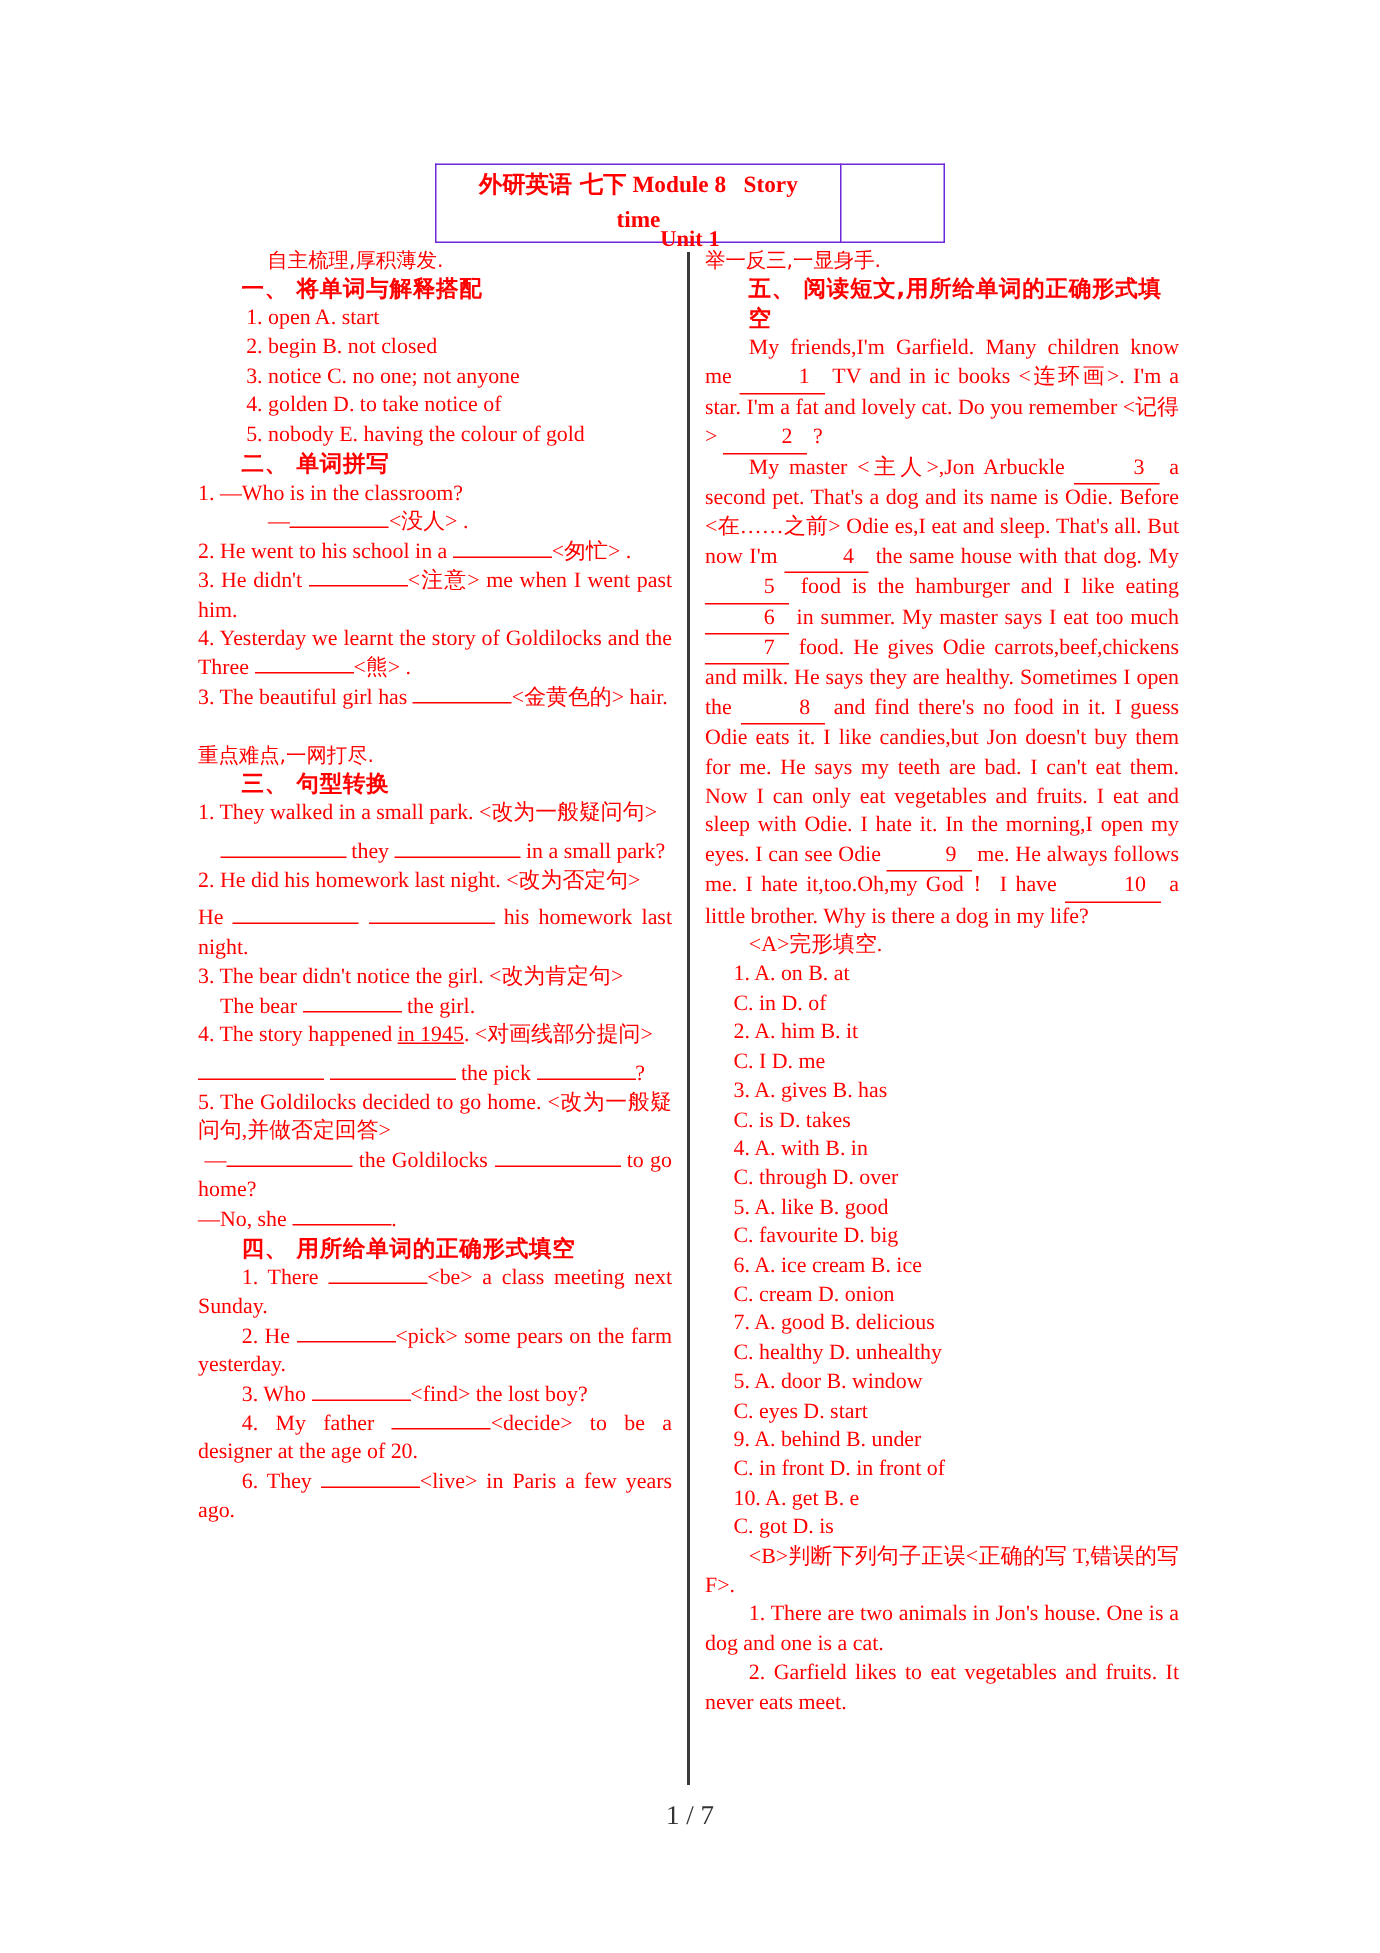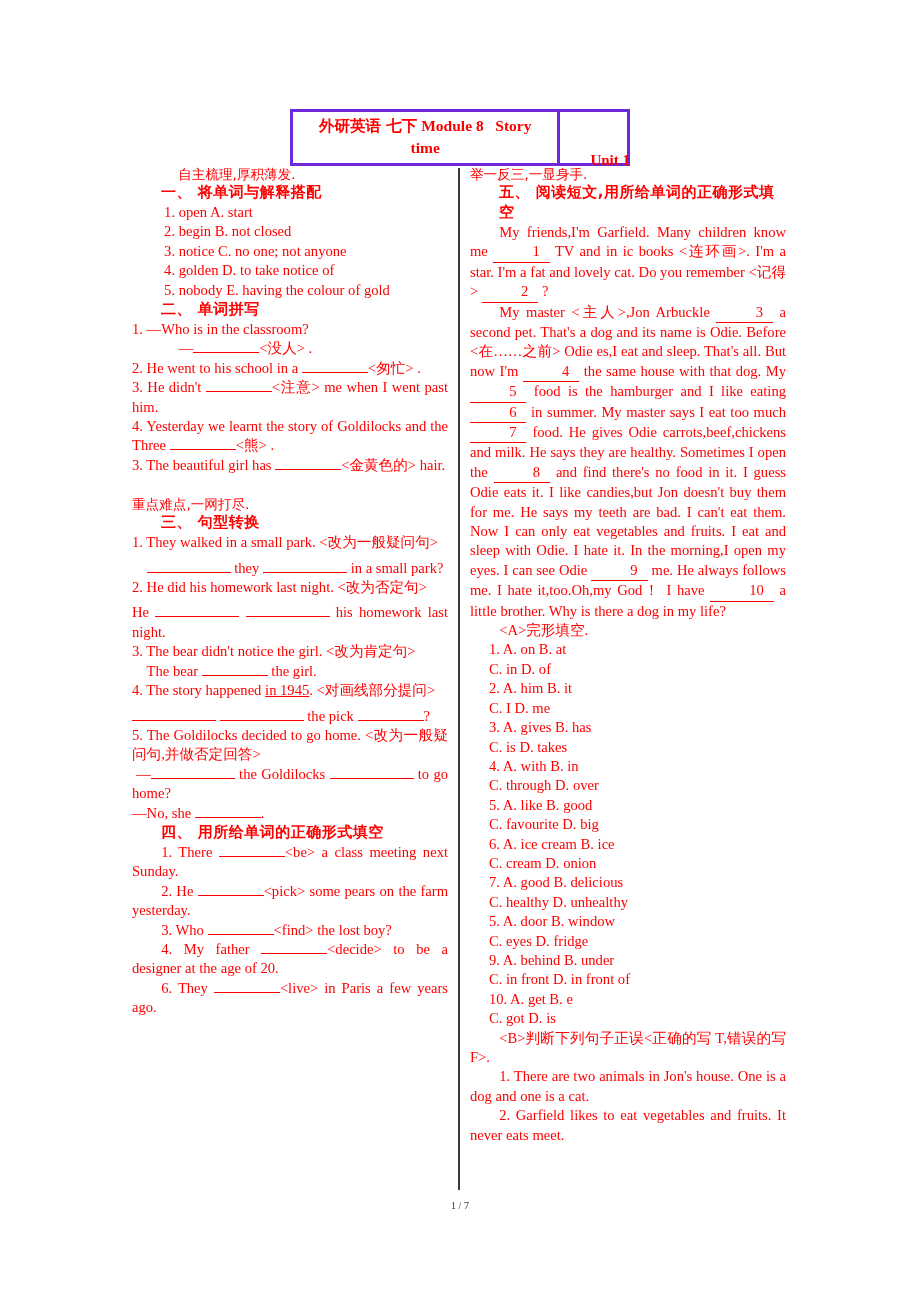--- a/index.html
+++ b/index.html
@@ -24,21 +24,21 @@
 
   
   .header-table {
     position: absolute;
     left: 290px;
     top: 109px;
     width: 340px;
     border-collapse: collapse;
   }
   .header-table td {
-    border: 3px solid #6d28d9;
+    border: 1px solid #6d28d9;
     padding: 0;
     vertical-align: middle;
   }
   .header-table td.title-cell {
     width: 250px;
     height: 46px;
     text-align: center;
     font-weight: bold;
     font-size: 15.5px;
     line-height: 1.45;
@@ -52,21 +52,21 @@
   .title-cn {
     font-family: "DejaVu Sans", "Liberation Sans", sans-serif;
     font-weight: bold;
   }
 
   .unit-line {
     position: absolute;
     left: 290px;
     top: 152px;
     width: 340px;
-    text-align: right;
+    text-align: center;
     font-size: 15px;
     font-weight: bold;
     color: #ff0000;
   }
 
   
   .col {
     position: absolute;
     top: 165px;
     font-size: 14.6px;
@@ -146,21 +146,21 @@
   }
 
   
   .footer {
     position: absolute;
     left: 0;
     top: 1200px;
     width: 920px;
     text-align: center;
     color: #333333;
-    font-size: 10px;
+    font-size: 18px;
     font-family: "Liberation Serif", "DejaVu Serif", serif;
   }
 </style>
 </head>
 <body>
 
 <div class="page">
 
   <table class="header-table">
     <tbody>
@@ -249,21 +249,21 @@
     <p class="opt-indent">C. is    D. takes</p>
     <p class="opt-indent">4. A. with    B. in</p>
     <p class="opt-indent">C. through    D. over</p>
     <p class="opt-indent">5. A. like    B. good</p>
     <p class="opt-indent">C. favourite    D. big</p>
     <p class="opt-indent">6. A. ice cream    B. ice</p>
     <p class="opt-indent">C. cream    D. onion</p>
     <p class="opt-indent">7. A. good    B. delicious</p>
     <p class="opt-indent">C. healthy    D. unhealthy</p>
     <p class="opt-indent">5. A. door    B. window</p>
-    <p class="opt-indent">C. eyes    D. fridge</p>
+    <p class="opt-indent">C. eyes    D. start</p>
     <p class="opt-indent">9. A. behind    B. under</p>
     <p class="opt-indent">C. in front    D. in front of</p>
     <p class="opt-indent">10. A. get    B. e</p>
     <p class="opt-indent">C. got    D. is</p>
 
     <p class="just indent">&lt;B&gt;判断下列句子正误&lt;正确的写 T,错误的写 F&gt;.</p>
 
     <p class="just indent">1. There are two animals in Jon's house. One is a dog and one is a cat.</p>
     <p class="just indent">2. Garfield likes to eat vegetables and fruits. It never eats meet.</p>
   </div>

